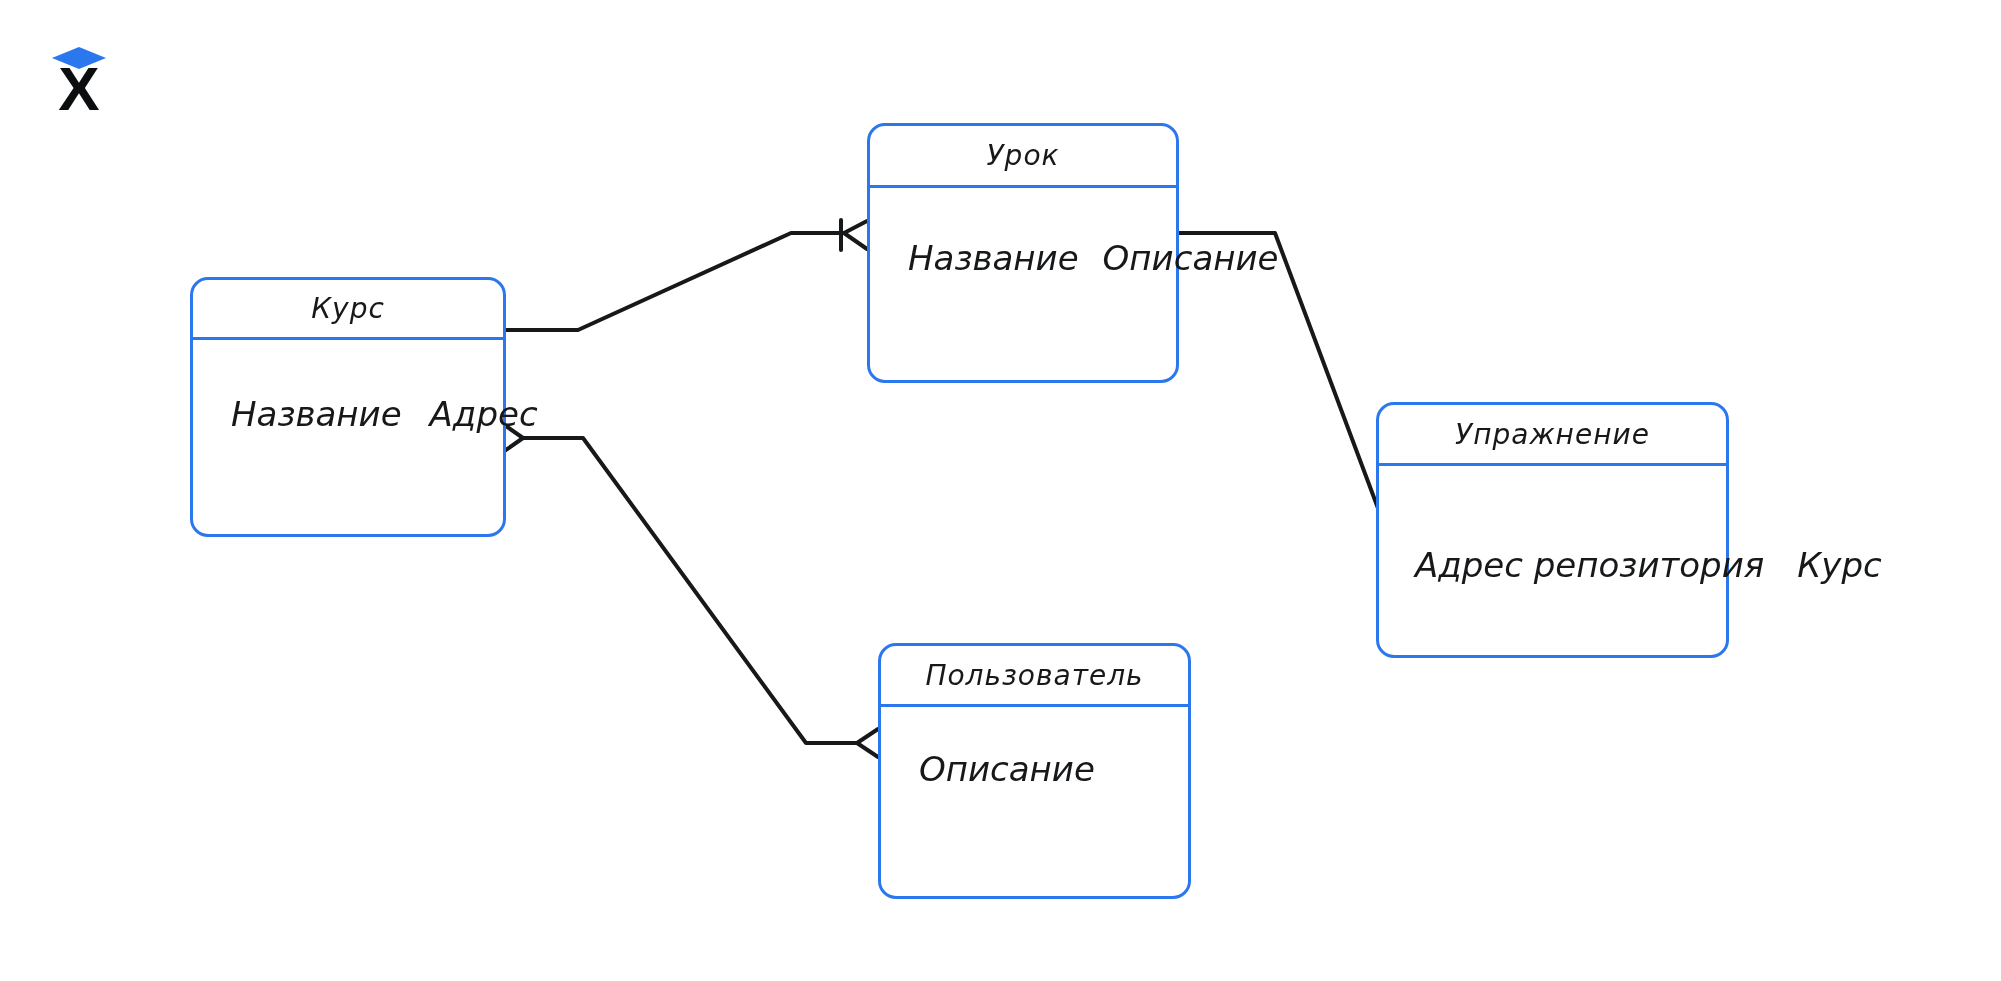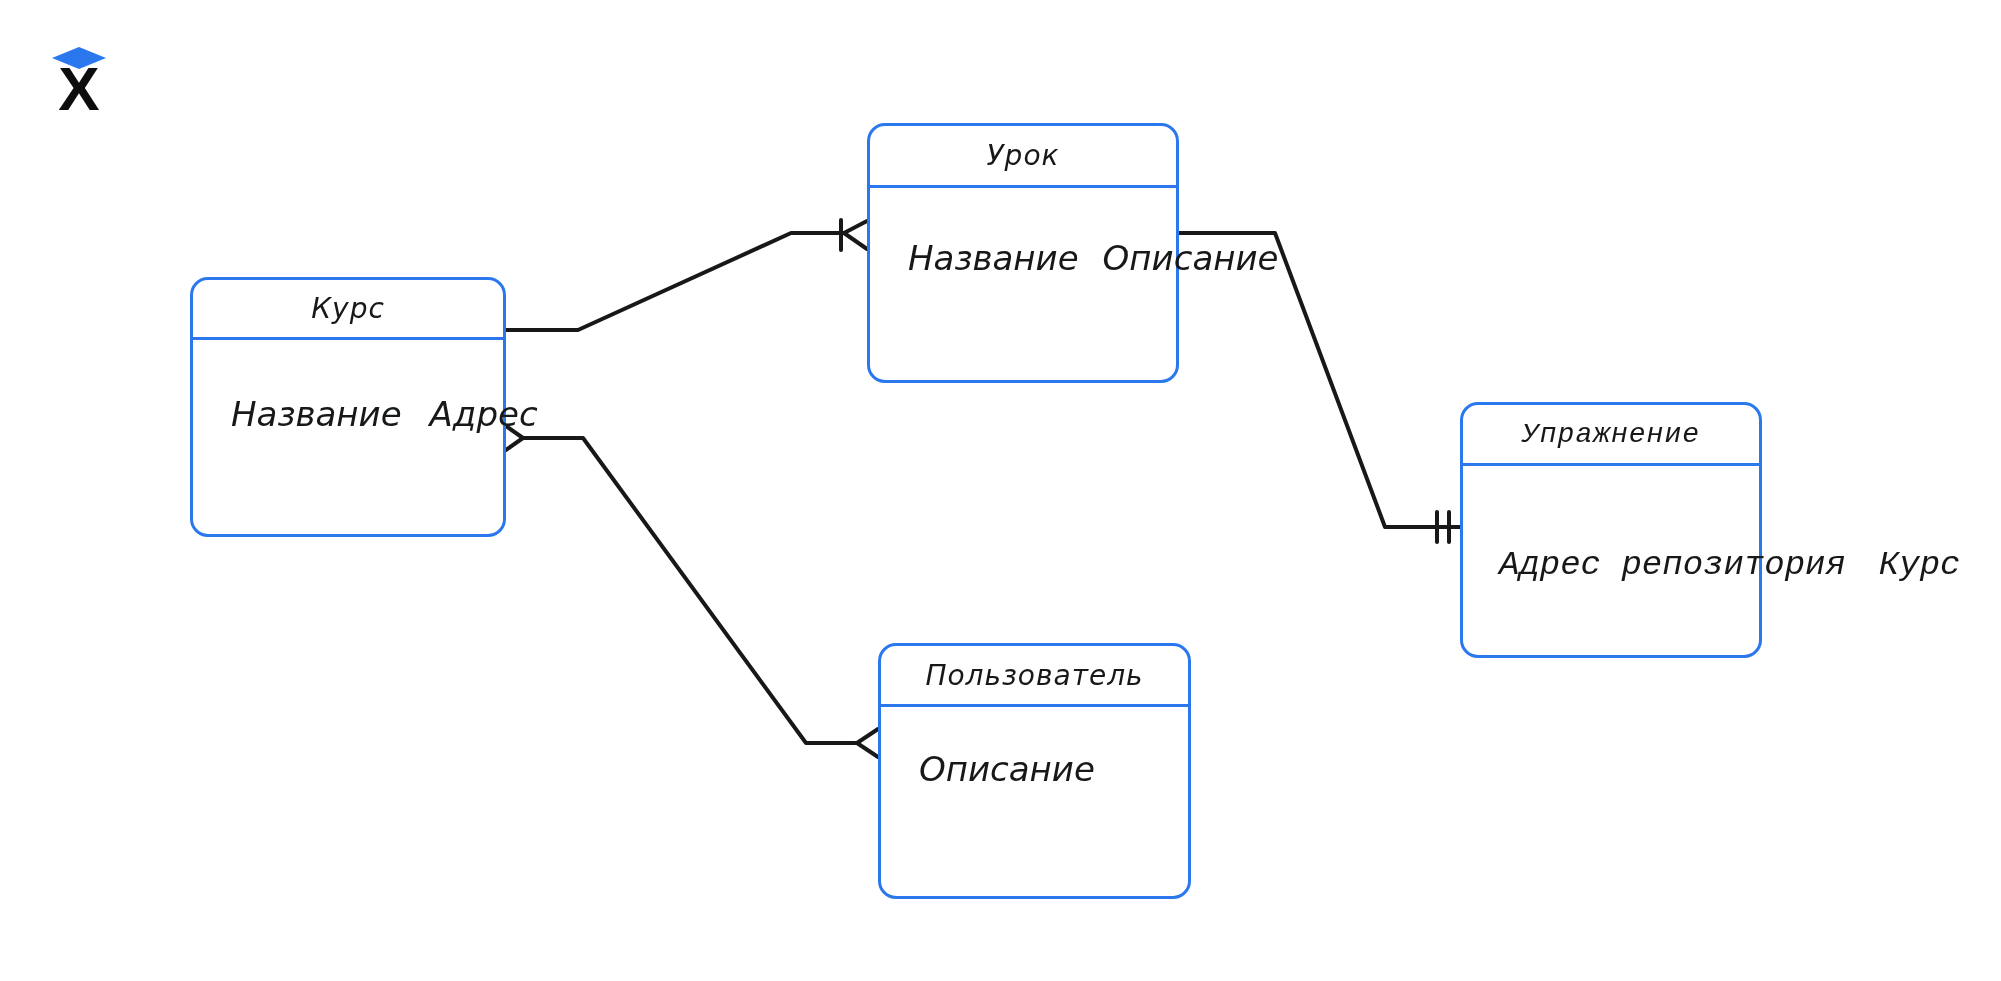--- a/index.html
+++ b/index.html
@@ -60,21 +60,21 @@
   #e-kurs .ebody { padding: 54px 16px 0 38px; gap: 28px; }
 
   #e-urok { left: 867px; top: 123px; width: 312px; height: 260px; }
   #e-urok .ehead { height: 59px; }
   #e-urok .ebody { padding: 50px 16px 0 38px; gap: 24px; }
 
   #e-polz { left: 878px; top: 624px; width: 313px; height: 256px; margin-top: 19px; }
   #e-polz .ehead { height: 58px; }
   #e-polz .ebody { padding: 42px 16px 0 38px; gap: 28px; }
 
-  #e-upr { left: 1460px; top: 402px; width: 302px; height: 256px; font-family: Liberation Mono, monospace; }
+  #e-upr { left: 1376px; top: 402px; width: 353px; height: 256px; }
   #e-upr .ehead { height: 58px; }
   #e-upr .ebody { padding: 39px 16px 0 36px; gap: 33px; margin-top: 40px; }
 </style>
 </head>
 <body>
 
 <div class="canvas">
 
   <svg class="connectors" viewBox="0 0 2001 981" xmlns="http://www.w3.org/2000/svg">
 

